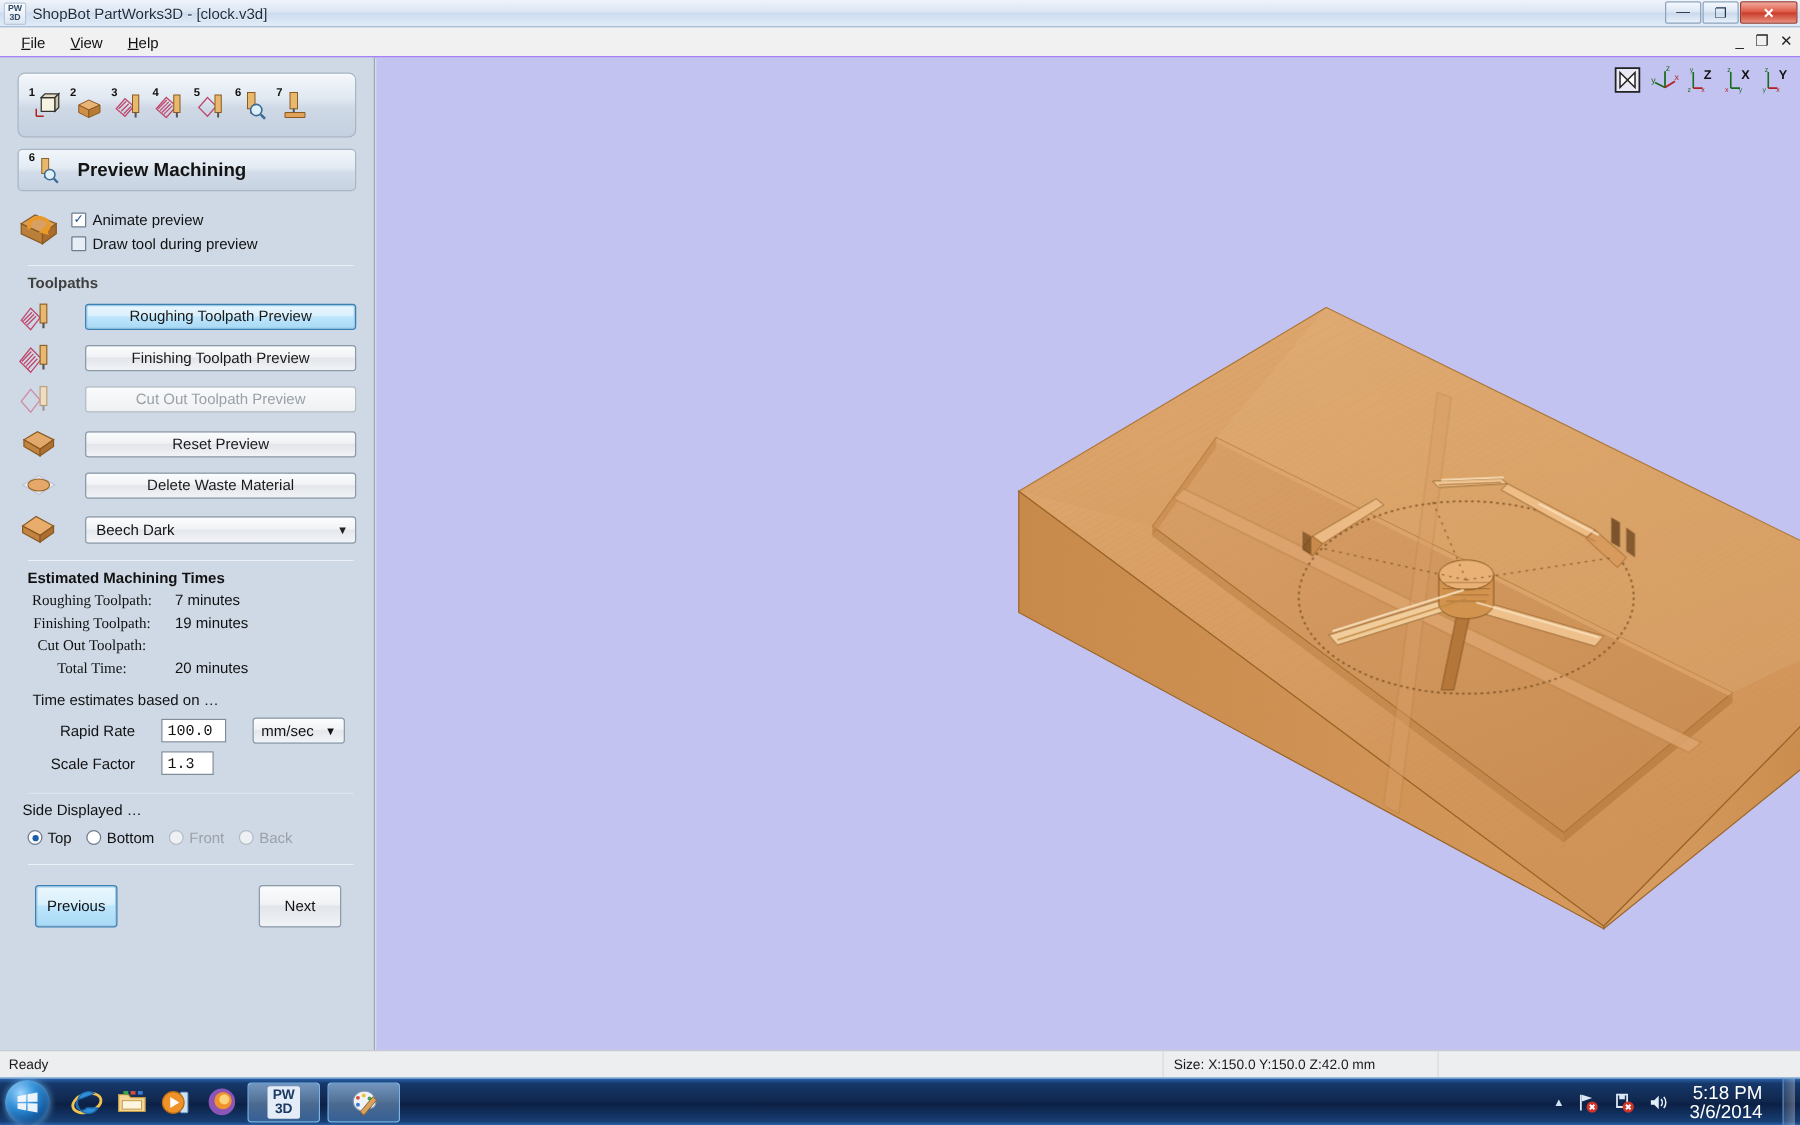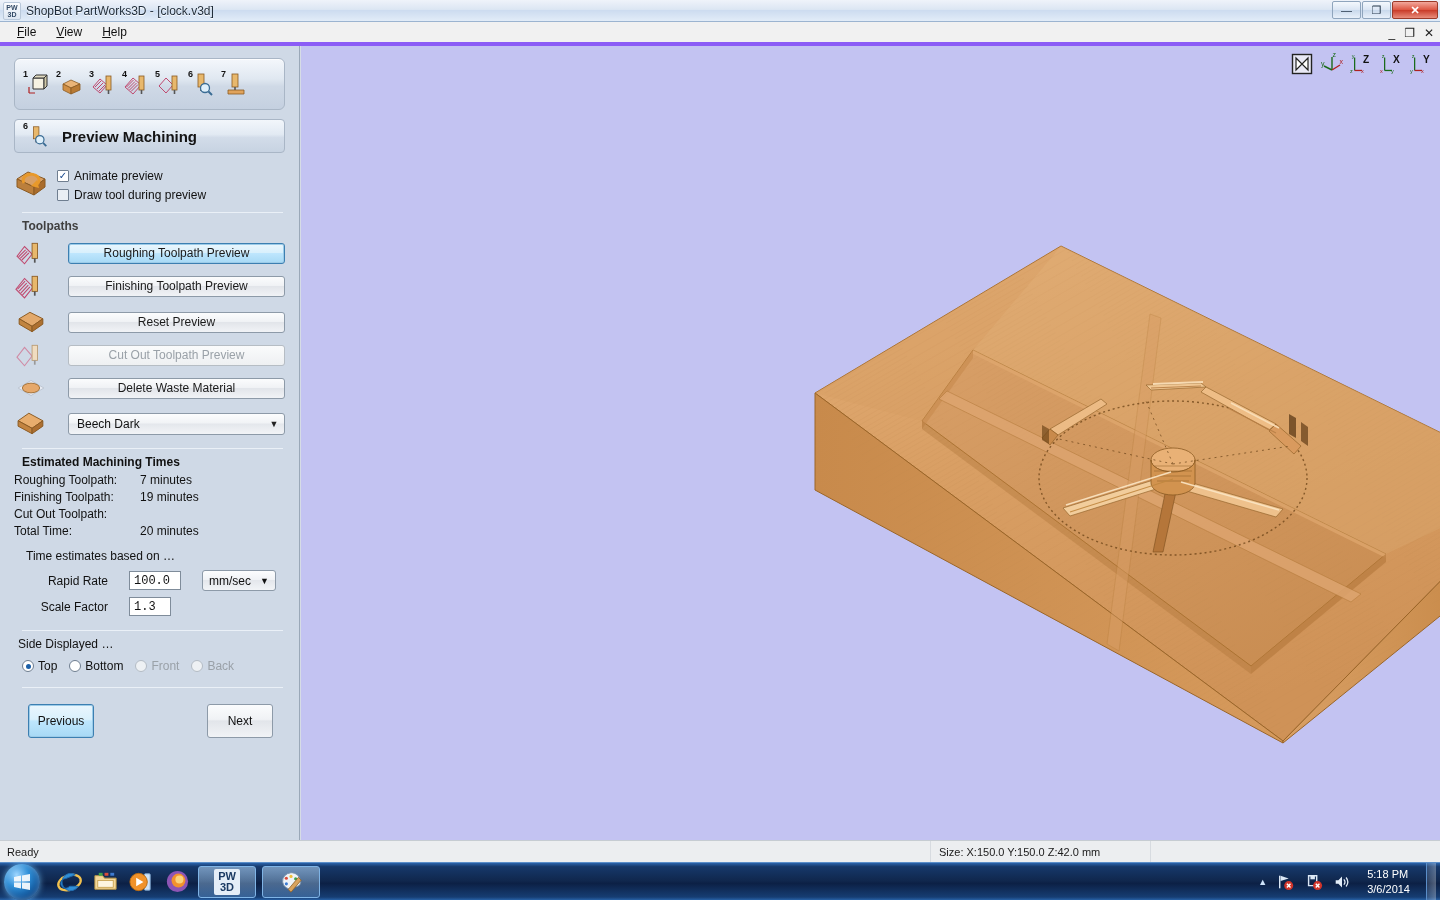--- a/index.html
+++ b/index.html
@@ -39,21 +39,21 @@
   }
   .tb-btn.close {
     width: 46px;
     background: linear-gradient(to bottom,#f2a89c 0%,#dd5744 48%,#c93c2a 52%,#e98d7c 100%);
     border-color: #9c3a2a; color: #fff; font-weight: bold;
   }
 
   
   .menubar {
     position: absolute; left: 0; top: 22px; width: 1440px; height: 24px;
-    background: #f1f1f1; border-bottom: 4px solid #8b5cf6;
+    background: #f1f1f1; border-bottom: 1px solid #8b5cf6;
     display: flex; align-items: center; padding-left: 8px; gap: 2px;
   }
   .menu-item {
     font-size: 12px; color: #111; padding: 3px 9px; border-radius: 2px; cursor: default;
   }
   .menu-item u { text-decoration: underline; }
 
   .doc-btns { position: absolute; right: 6px; top: 26px; display: flex; gap: 9px; font-size: 12px; color: #222; }
   .doc-btns span { cursor: default; }
 
@@ -128,21 +128,21 @@
   }
   .combo .arrow {
     position: absolute; right: 0; top: 0; width: 20px; height: 20px;
     display: flex; align-items: center; justify-content: center; font-size: 9px; color: #222;
   }
   .combo.flat { background: linear-gradient(to bottom,#fcfdfe 0%,#f1f3f6 45%,#e4e7ec 50%,#f2f4f7 100%); }
 
   .est-title { font-size: 12px; font-weight: bold; color: #111; margin: 6px 0 4px 8px; }
   .est-tbl { font-size: 12px; color: #111; }
   .est-tbl .r { display: flex; margin-bottom: 3px; }
-  .est-tbl .lbl { width: 126px; text-align: left; padding-right: 7px; }
+  .est-tbl .lbl { width: 126px; text-align: center; padding-right: 7px; font-family: Liberation Serif, serif; }
   .est-tbl .val { }
   .est-note { font-size: 12px; color: #111; margin: 11px 0 7px 12px; }
 
   .field-row { display: flex; align-items: center; margin-bottom: 6px; gap: 21px; }
   .field-row .flab { width: 94px; text-align: right; font-size: 12px; color: #111; }
   input.txt {
     height: 19px; border: 1px solid #7f8c9a; background: #fff; font-size: 12px;
     font-family: Liberation Mono, monospace; color: #111; padding: 0 4px;
   }
   .unit-combo {
@@ -212,21 +212,21 @@
   .qlaunch { display: flex; align-items: center; gap: 6px; margin-left: 14px; }
   .tb-icon { width: 30px; height: 30px; display: flex; align-items: center; justify-content: center; }
   .task-btn {
     width: 58px; height: 32px; margin-left: 6px; border-radius: 3px;
     border: 1px solid #7fb4e6;
     background: linear-gradient(to bottom, rgba(190,225,255,.55), rgba(120,175,230,.32));
     display: flex; align-items: center; justify-content: center;
   }
   .tray { position: absolute; right: 0; top: 0; height: 38px; display: flex; align-items: center; gap: 10px; padding-right: 4px; }
   .tray-arrow { color: #cfe4fb; font-size: 9px; }
-  .clock { color: #fff; font-size: 11px; text-align: left; line-height: 15px; padding: 0 6px; }
+  .clock { color: #fff; font-size: 15px; text-align: right; line-height: 15px; padding: 0 6px; }
   .showdesk { width: 10px; height: 38px; background: linear-gradient(to right, rgba(255,255,255,.12), rgba(255,255,255,.30)); border-left: 1px solid #5b8ec9; }
 </style>
 </head>
 <body>
 
 <div id="app">
 
   <div class="titlebar">
     <div class="tb-appicon">
       <span>PW</span>
@@ -379,36 +379,36 @@
       <div class="tp-row">
         <svg class="tp-icon" viewBox="0 0 30 26">
           <path d="M1 16 L9 6 L17 14 L9 24 Z" fill="none" stroke="#c0486e" stroke-width="1"></path>
           <path d="M2.5 16 L9.5 8.5 M4 17.8 L11 10.3 M5.5 19.6 L12.5 12.1 M7 21.4 L14 13.9" stroke="#c0486e" stroke-width="1"></path>
           <rect x="16" y="4" width="5" height="14" fill="#e8b86c" stroke="#8a5a22" stroke-width=".8"></rect>
           <path d="M18.5 18 L18.5 22" stroke="#555" stroke-width="1.6"></path>
         </svg>
         <div class="btn">Finishing Toolpath Preview</div>
       </div>
 
+      <div class="tp-row">
+        <svg class="tp-icon" viewBox="0 0 30 26">
+          <path d="M2 15 L9 6 L16 14 L9 23 Z" fill="none" stroke="#d08ba5" stroke-width="1"></path>
+          <rect x="16" y="4" width="5" height="14" fill="#f0dcc0" stroke="#b89a72" stroke-width=".8"></rect>
+          <path d="M18.5 18 L18.5 22" stroke="#999" stroke-width="1.6"></path>
+        </svg>
+        <div class="btn disabled">Cut Out Toolpath Preview</div>
+      </div>
+
       <div class="tp-row" style="margin-top:8px">
         <svg class="tp-icon" viewBox="0 0 30 26">
           <path d="M4 10 L14 4 L26 10 L16 17 Z" fill="#e3a96b" stroke="#8a5a22" stroke-width=".9"></path>
           <path d="M4 10 L4 15 L16 22 L16 17 Z" fill="#c1843f" stroke="#8a5a22" stroke-width=".9"></path>
           <path d="M26 10 L26 15 L16 22 L16 17 Z" fill="#ad7030" stroke="#8a5a22" stroke-width=".9"></path>
         </svg>
         <div class="btn">Reset Preview</div>
-      </div>
-
-      <div class="tp-row">
-        <svg class="tp-icon" viewBox="0 0 30 26">
-          <path d="M2 15 L9 6 L16 14 L9 23 Z" fill="none" stroke="#d08ba5" stroke-width="1"></path>
-          <rect x="16" y="4" width="5" height="14" fill="#f0dcc0" stroke="#b89a72" stroke-width=".8"></rect>
-          <path d="M18.5 18 L18.5 22" stroke="#999" stroke-width="1.6"></path>
-        </svg>
-        <div class="btn disabled">Cut Out Toolpath Preview</div>
       </div>
 
       <div class="tp-row">
         <svg class="tp-icon" viewBox="0 0 30 26">
           <path d="M3 13 L15 6 L27 13 L15 20 Z" fill="#eef0f6" stroke="#b9c0cc" stroke-width=".9" opacity=".85"></path>
           <ellipse cx="15" cy="13" rx="8" ry="4.5" fill="#e6a86a" stroke="#9a6528" stroke-width=".8"></ellipse>
         </svg>
         <div class="btn">Delete Waste Material</div>
       </div>
 

